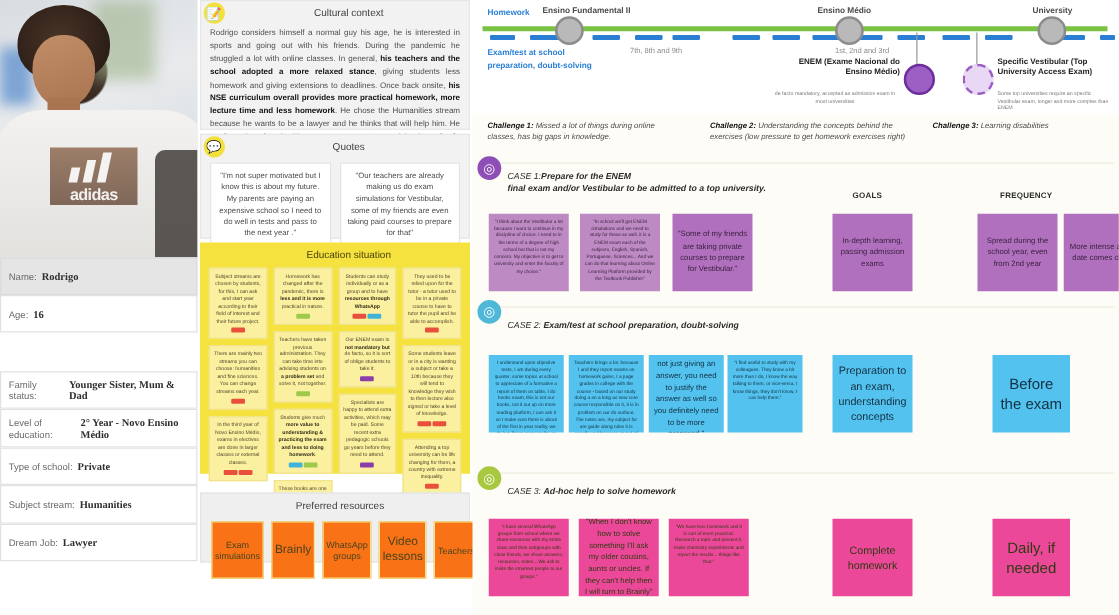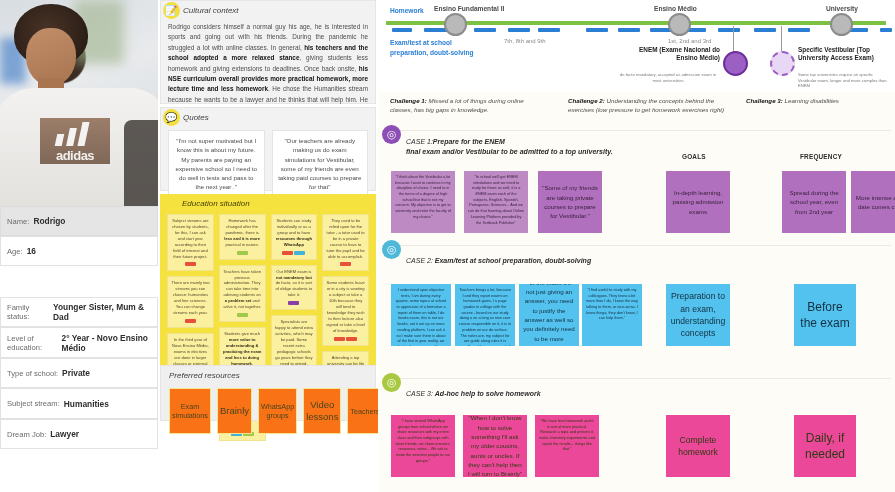--- a/index.html
+++ b/index.html
@@ -40,26 +40,26 @@
   .ph-green{position:absolute;right:34px;top:0;width:50px;height:64px;background:#9fb38c;opacity:.6;filter:blur(6px);}
   .ph-blue{position:absolute;left:0;top:38px;width:26px;height:46px;background:#2b6fc4;opacity:.55;filter:blur(5px);}
 
   .frow{
     position:absolute;left:0;width:158px;box-sizing:border-box;
     border:1px solid #e2e2e2;background:#fff;
     display:flex;align-items:center;padding:0 6px;
     font-size:7.6px;color:#6b6b6b;
   }
   .frow.shaded{background:#e5e5e5;border-color:#dcdcdc;}
-  .frow .fval{font-weight:700;color:#2e2e2e;margin-left:4px;font-size:8.4px;}
+  .frow .fval{font-weight:700;color:#2e2e2e;margin-left:4px;font-size:8.4px;font-family:Liberation Serif, serif;}
 
   
   .mid-col{position:absolute;left:160px;top:0;width:216px;height:492px;}
   .panel{position:absolute;left:0;box-sizing:border-box;background:#f2f2f2;border:1px solid #e6e6e6;width:216px;}
-  .panel-title{font-style:italic;font-size:8px;color:#3f3f3f;padding-left:22px;padding-top:4px;height:14px;line-height:12px;}
+  .panel-title{font-size:8px;color:#3f3f3f;padding-left:22px;padding-top:4px;height:14px;line-height:12px;text-align:center;}
   .badge{
     position:absolute;left:2px;top:1px;width:17px;height:17px;border-radius:50%;
     background:#f3e03c;display:flex;align-items:center;justify-content:center;font-size:10px;color:#4a4010;
   }
   .ctx-body{padding:3px 7px 6px 7px;font-size:6.4px;line-height:1.62;color:#4d4d4d;text-align:justify;}
   .ctx-body b{color:#111;font-weight:700;}
 
   .quotes-wrap{display:flex;gap:7px;padding:4px 7px 7px 7px;}
   .qcard{flex:1;background:#fff;border:1px solid #e4e4e4;padding:5px 5px;font-size:6.2px;line-height:1.5;
     color:#4a4a4a;text-align:center;}
@@ -292,21 +292,21 @@
             <div class="note">
               <div>Attending a top university can be life changing for them, a country with extreme inequality.</div>
               <div class="tagrow">
                 <span class="tag t-red"></span>
               </div>
             </div>
           </div>
       </div>
     </div>
 
-    <div class="panel pref" style="top:365px;height:56px;">
+    <div class="panel pref" style="top:394px;height:56px;">
       <div class="panel-title" style="padding-left:8px;">Preferred resources</div>
       <div class="pref-row">
         <div class="pchip">Exam simulations</div>
         <div class="pchip big">Brainly</div>
         <div class="pchip">WhatsApp groups</div>
         <div class="pchip big">Video lessons</div>
         <div class="pchip">Teachers</div>
       </div>
     </div>
   </div>

